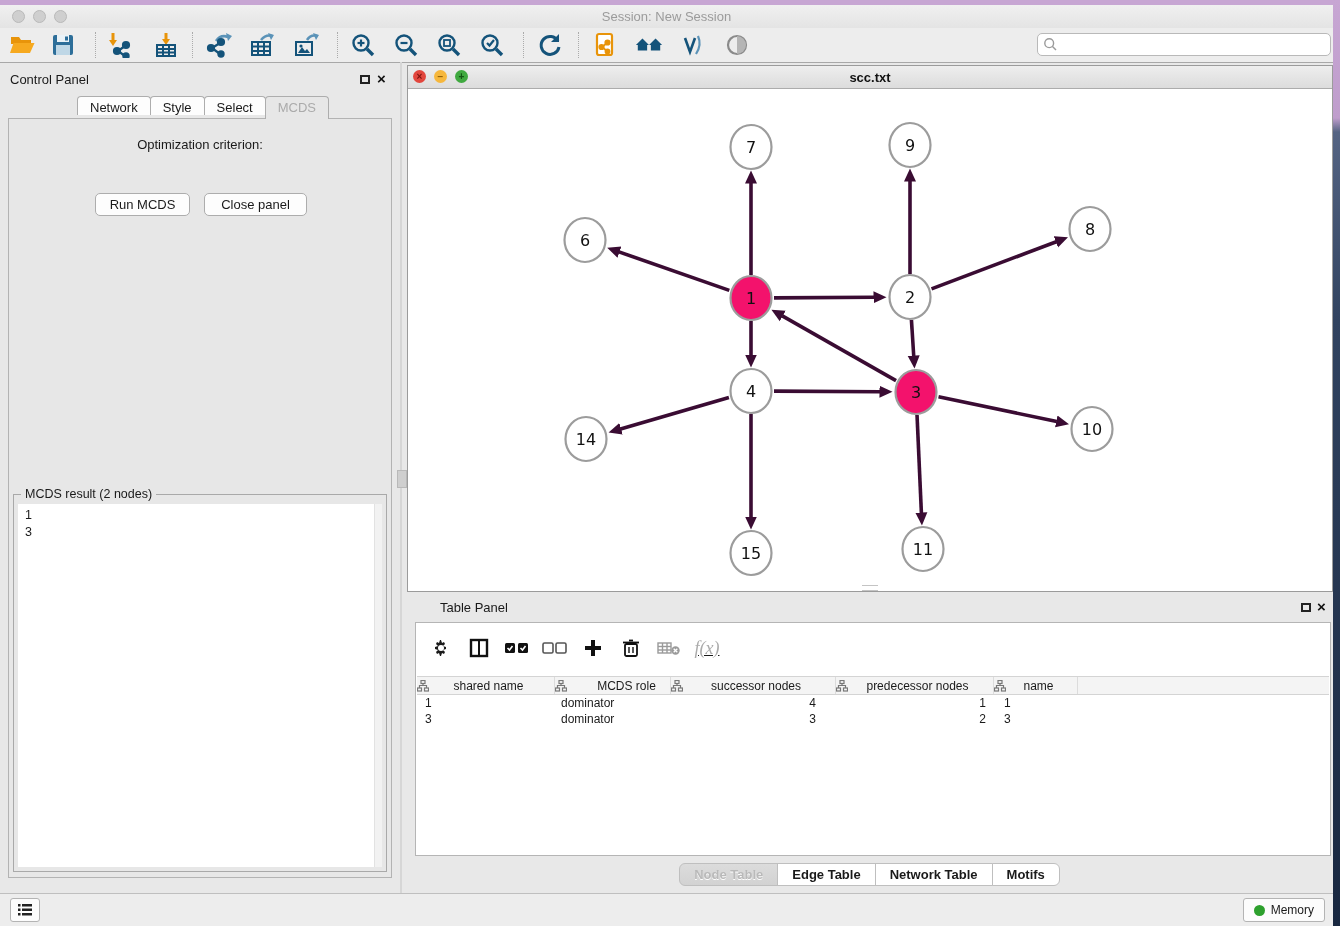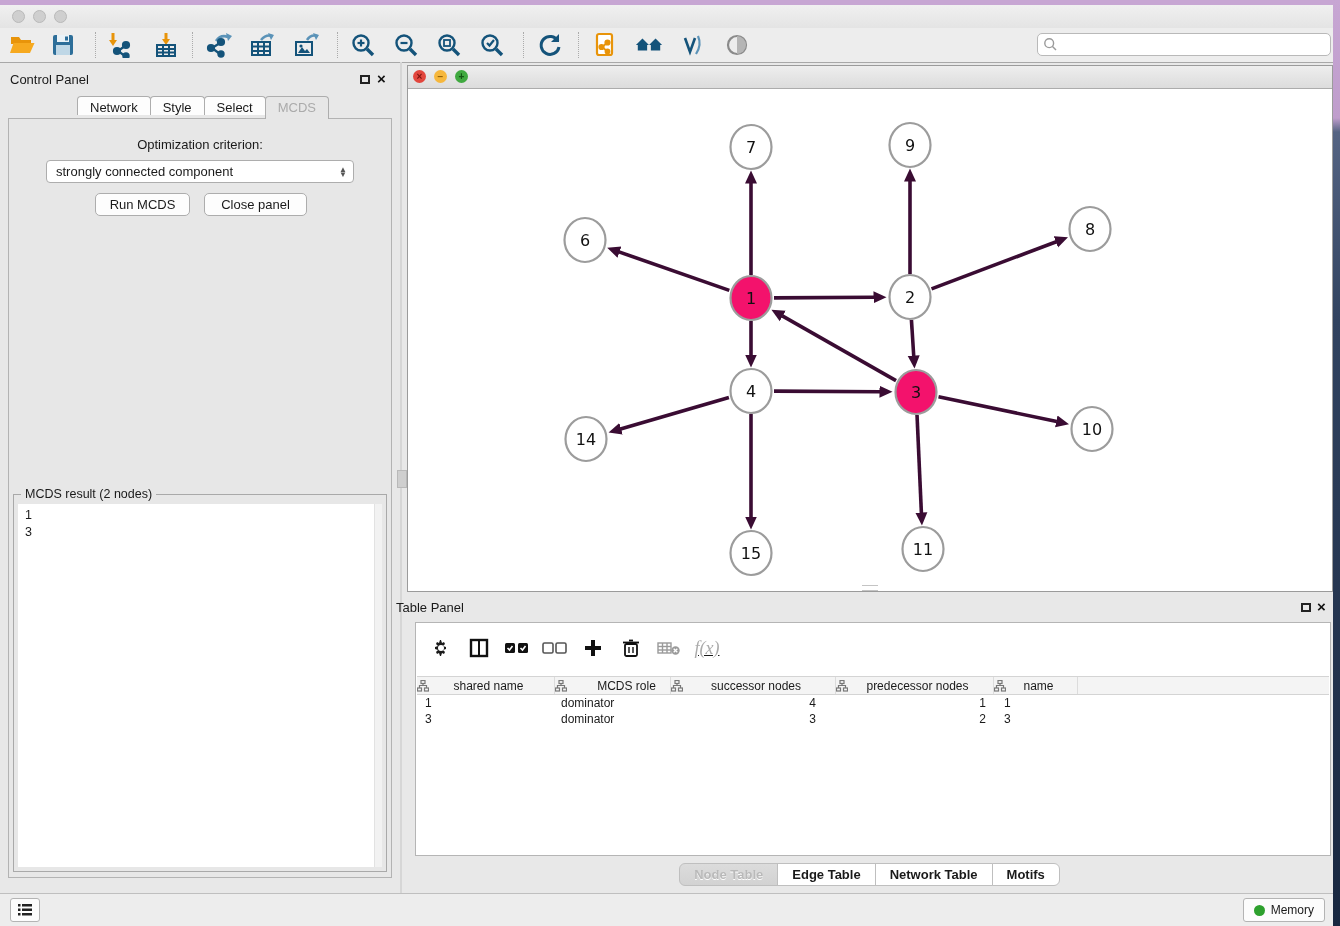--- a/index.html
+++ b/index.html
@@ -62,21 +62,21 @@
     background:linear-gradient(#EEEEEE,#DCDCDC);border-bottom:1px solid #ACACAC;box-sizing:border-box;}
   .traffic{position:absolute;top:4px;width:13px;height:13px;border-radius:50%;
     font-size:10px;font-weight:bold;display:flex;align-items:center;justify-content:center;
     box-sizing:border-box;line-height:10px;}
   .net-title{position:absolute;left:0;top:4px;width:100%;text-align:center;font-size:13px;
     font-weight:600;color:#111;}
   .net-canvas{position:absolute;left:0;top:23px;width:924px;height:502px;background:#fff;}
   .net-grip{position:absolute;left:calc(50% - 8px);bottom:0px;width:16px;height:4px;
     border-top:1px solid #C4C4C4;border-bottom:1px solid #C4C4C4;}
   
-  .tp-title{position:absolute;left:396px;top:600px;font-size:13px;}
+  .tp-title{position:absolute;left:440px;top:600px;font-size:13px;}
   .table-box{position:absolute;left:415px;top:622px;width:916px;height:234px;background:#fff;
     border:1px solid #B5B5B5;box-sizing:border-box;}
   .tp-toolbar{position:absolute;left:0;top:0;width:100%;height:50px;display:flex;
     align-items:center;padding-left:10px;box-sizing:border-box;}
   .tp-tool{width:30px;height:26px;display:flex;align-items:center;justify-content:center;margin-right:8px;text-decoration:underline;}
   .fx{font-family:"Liberation Serif",serif;font-style:italic;font-size:18px;color:#ABABAB;}
   .tbl-header{position:absolute;left:1px;top:53px;right:1px;height:19px;background:#F4F4F4;
     border-top:1px solid #D4D4D4;border-bottom:1px solid #D4D4D4;display:flex;box-sizing:border-box;}
   .th-cell{display:flex;align-items:center;border-right:1px solid #DCDCDC;box-sizing:border-box;
     font-size:12px;padding-left:0;}
@@ -103,20 +103,21 @@
 </head>
 <body>
 
 <div class="menustrip"></div>
 <div class="desktop-edge"></div>
 
 <div class="titlebar">
   <div class="tl-dot" style="left:12px"></div>
   <div class="tl-dot" style="left:33px"></div>
   <div class="tl-dot" style="left:54px"></div>
+  <div class="app-title">Session: New Session</div>
 </div>
 
 <div class="main-toolbar">
   <div class="tb-btn" style="left:8px">
     <svg width="26" height="26" viewBox="0 0 26 26">
         <path fill="#E8940A" d="M2 5h8l2 3h10v4H2z"></path>
         <path fill="#F6A91F" d="M4.5 11h21l-4.5 10H1z"></path>
       </svg>
     </div>
   <div class="tb-btn" style="left:49px">
@@ -277,27 +278,20 @@
 <div class="float-btn" style="left:360px;top:75px"></div>
 <div class="close-btn" style="left:377px;top:73px">×</div>
 <div class="cp-tabs" id="cp-tabs">
     <div class="tab">Network</div>
     <div class="tab">Style</div>
     <div class="tab">Select</div>
     <div class="tab active">MCDS</div>
   </div>
 <div class="cp-panel">
   <div class="opt-label">Optimization criterion:</div>
-  <div class="criterion">
-    <span>strongly connected component</span>
-    <span class="stepper">
-        <span>▲</span>
-        <span>▼</span>
-      </span>
-  </div>
   <div class="cp-btn" style="left:86px;width:95px">Run MCDS</div>
   <div class="cp-btn" style="left:195px;width:103px">Close panel</div>
   <div class="result-group">
     <div class="result-legend">MCDS result (2 nodes)</div>
     <div class="result-area">
       <div class="result-text" id="result-text">
           <div>1</div>
           <div>3</div>
         </div>
       <div class="result-scroll"></div>
@@ -305,20 +299,21 @@
   </div>
 </div>
 <div class="divider-v"></div>
 <div class="divider-grip"></div>
 
 <div class="net-window">
   <div class="net-titlebar">
     <div class="traffic" style="left:5px;background:#E2463D;color:#7E120D">×</div>
     <div class="traffic" style="left:26px;background:#F6B73C;color:#8F5F07">−</div>
     <div class="traffic" style="left:47px;background:#3FA93F;color:#145614">+</div>
+    <div class="net-title">scc.txt</div>
   </div>
   <div class="net-canvas">
     <svg id="graph-svg" width="924" height="502" viewBox="0 0 924 502">
       <defs>
         <marker id="arrow" markerUnits="userSpaceOnUse" markerWidth="15" markerHeight="14" refX="0.5" refY="6.5" orient="auto">
           <path d="M0,0.5 L13,6.5 L0,12.5 Z" fill="#3A0C33"></path>
         </marker>
       </defs>
       <g id="edges-layer">
           <line x1="343" y1="186" x2="343" y2="94" stroke="#3A0C33" stroke-width="3.6" marker-end="url(#arrow)"></line>

